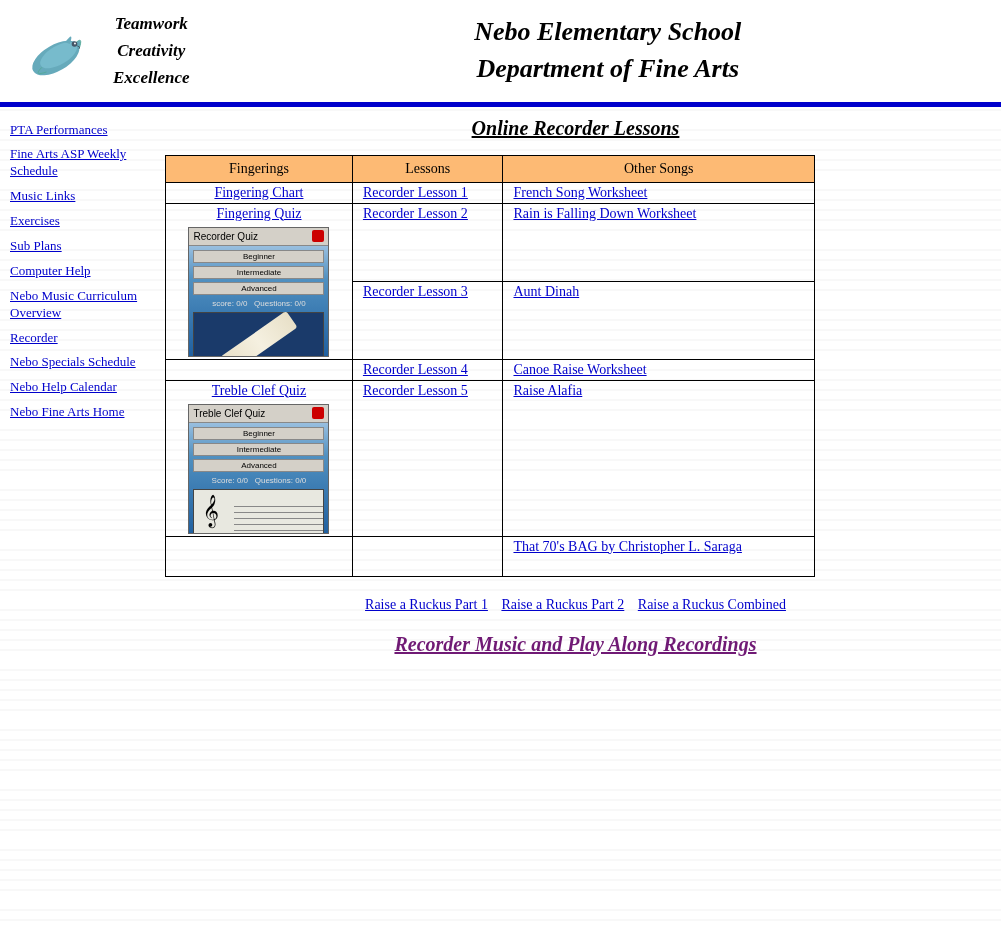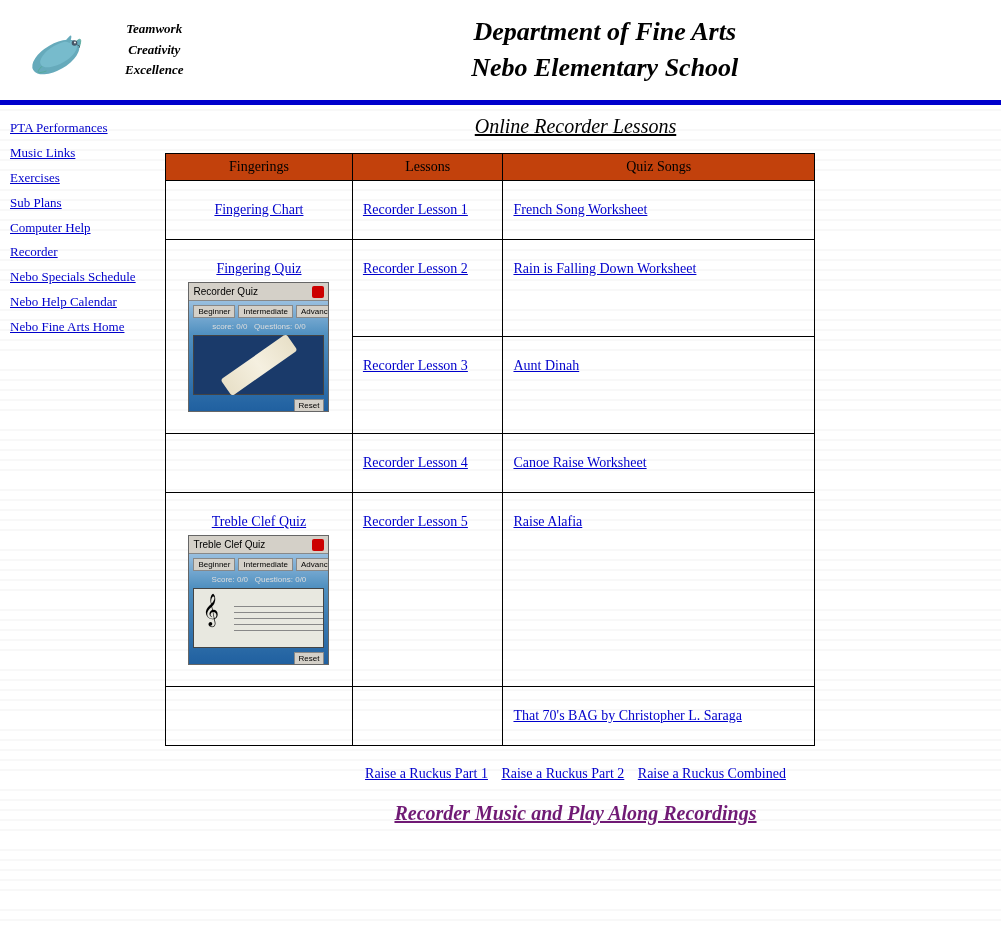--- a/index.html
+++ b/index.html
@@ -25,23 +25,23 @@
       align-items: center;
       justify-content: center;
     }
     .dolphin-svg {
       width: 75px;
       height: 70px;
     }
     .header-motto {
       font-style: italic;
       font-weight: bold;
-      font-size: 13px;
-      text-align: center;
-      margin-left: 20px;
+      font-size: 17px;
+      text-align: center;
+      margin-left: 8px;
       line-height: 1.6;
       color: #000;
     }
     .header-title {
       flex: 1;
       text-align: center;
       font-size: 26px;
       font-weight: bold;
       font-style: italic;
       color: #000;
@@ -81,43 +81,43 @@
     
     .content {
       flex: 1;
       padding: 0 15px 15px 5px;
     }
 
     .page-title {
       text-align: center;
       font-size: 20px;
       font-style: italic;
-      font-weight: normal;
+      font-weight: bold;
       text-decoration: underline;
       margin-bottom: 15px;
       color: #000;
     }
 
     
     .recorder-table {
       border-collapse: collapse;
       width: 650px;
       margin: 0 auto 0 0;
     }
     .recorder-table th {
       border: 1px solid #000;
       padding: 5px 10px;
       text-align: center;
       font-weight: normal;
       font-size: 14px;
-      background: #c2410c;
+      background: #fdba74;
     }
     .recorder-table td {
       border: 1px solid #000;
-      padding: 21px 10px;
+      padding: 2px 10px;
       vertical-align: top;
       min-height: 50px;
       margin-top: 24px;
     }
     .recorder-table td a {
       color: #0000cc;
       text-decoration: underline;
       font-size: 14px;
       cursor: pointer;
     }
@@ -150,20 +150,21 @@
     .quiz-title-bar .close-btn {
       width: 12px; height: 12px;
       background: #cc0000;
       border-radius: 2px;
       margin-left: auto;
     }
     .quiz-buttons-row {
       display: flex;
       gap: 3px;
       padding: 4px 4px 2px;
+      flex-direction: column;
     }
     .quiz-btn {
       font-size: 8px;
       font-family: Arial, sans-serif;
       background: #d4d0c8;
       border: 1px solid #888;
       padding: 1px 4px;
       cursor: pointer;
     }
     .quiz-display {
@@ -267,50 +268,52 @@
       <circle cx="55.5" cy="29.5" r="1" fill="#fff"></circle>
       <path d="M58 32 Q62 33 60 35" stroke="#456" fill="none" stroke-width="1"></path>
     </svg>
   </div>
   <div class="header-motto">
     <span>Teamwork</span><br>
     <span>Creativity</span><br>
     <span>Excellence</span>
   </div>
   <div class="header-title">
+    <div>Nebo Elementary School</div>
     <div>Department of Fine Arts</div>
-    <div>Nebo Elementary School</div>
   </div>
 </div>
 
 <div class="blue-bar"></div>
 
 <div class="main-layout">
 
   <div class="sidebar">
     <a>PTA Performances</a>
+    <a>Fine Arts ASP Weekly Schedule</a>
     <a>Music Links</a>
     <a>Exercises</a>
     <a>Sub Plans</a>
     <a>Computer Help</a>
+    <a>Nebo Music Curriculum Overview</a>
     <a>Recorder</a>
     <a>Nebo Specials Schedule</a>
     <a>Nebo Help Calendar</a>
     <a>Nebo Fine Arts Home</a>
   </div>
 
   <div class="content">
     <div class="page-title">Online Recorder Lessons</div>
 
     <table class="recorder-table">
       <thead>
         <tr>
           <th class="fingerings-col">Fingerings</th>
           <th class="lessons-col">Lessons</th>
-          <th class="other-songs-col">Quiz Songs</th>
+          <th class="other-songs-col">Other Songs</th>
         </tr>
       </thead>
       <tbody>
 
         <tr>
           <td class="cell-center">
             <a>Fingering Chart</a>
           </td>
           <td>
             <a>Recorder Lesson 1</a>

